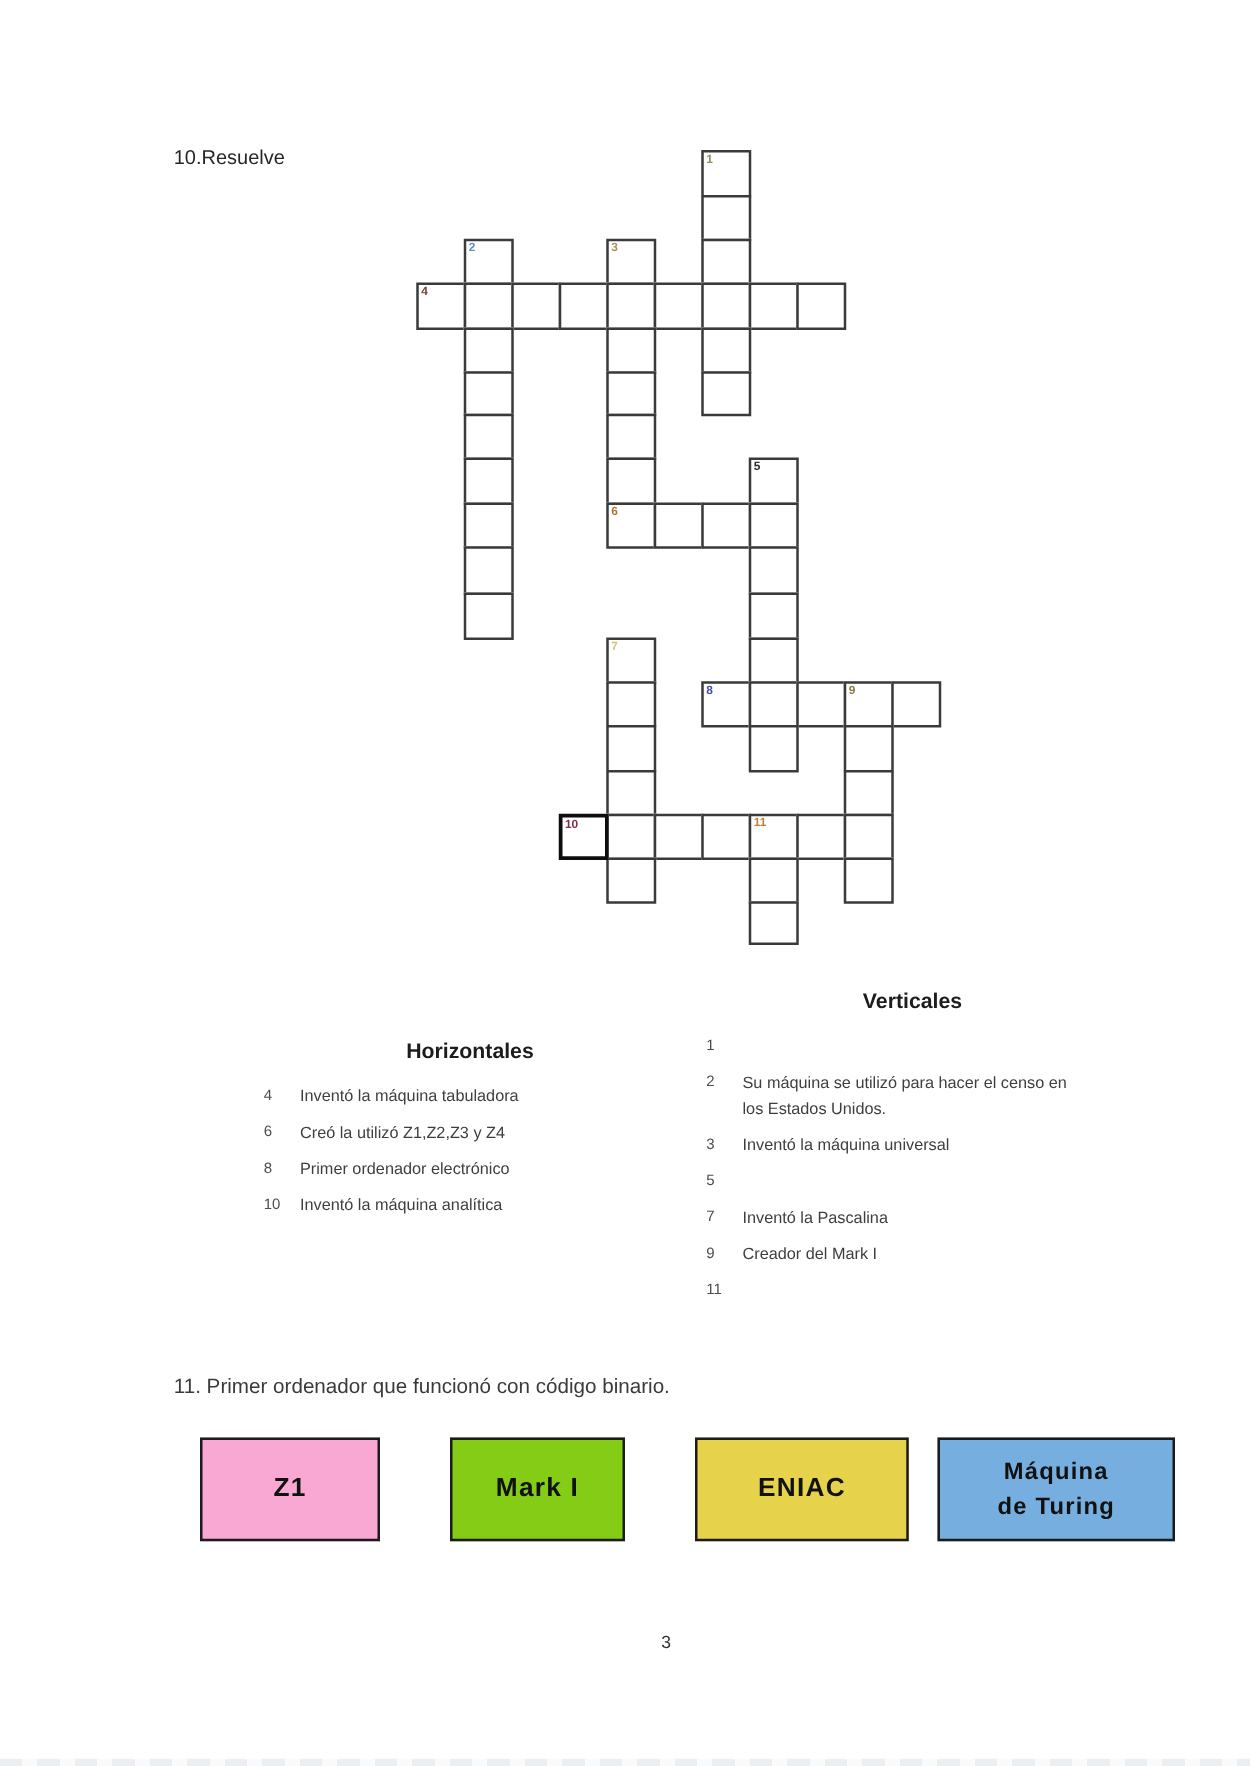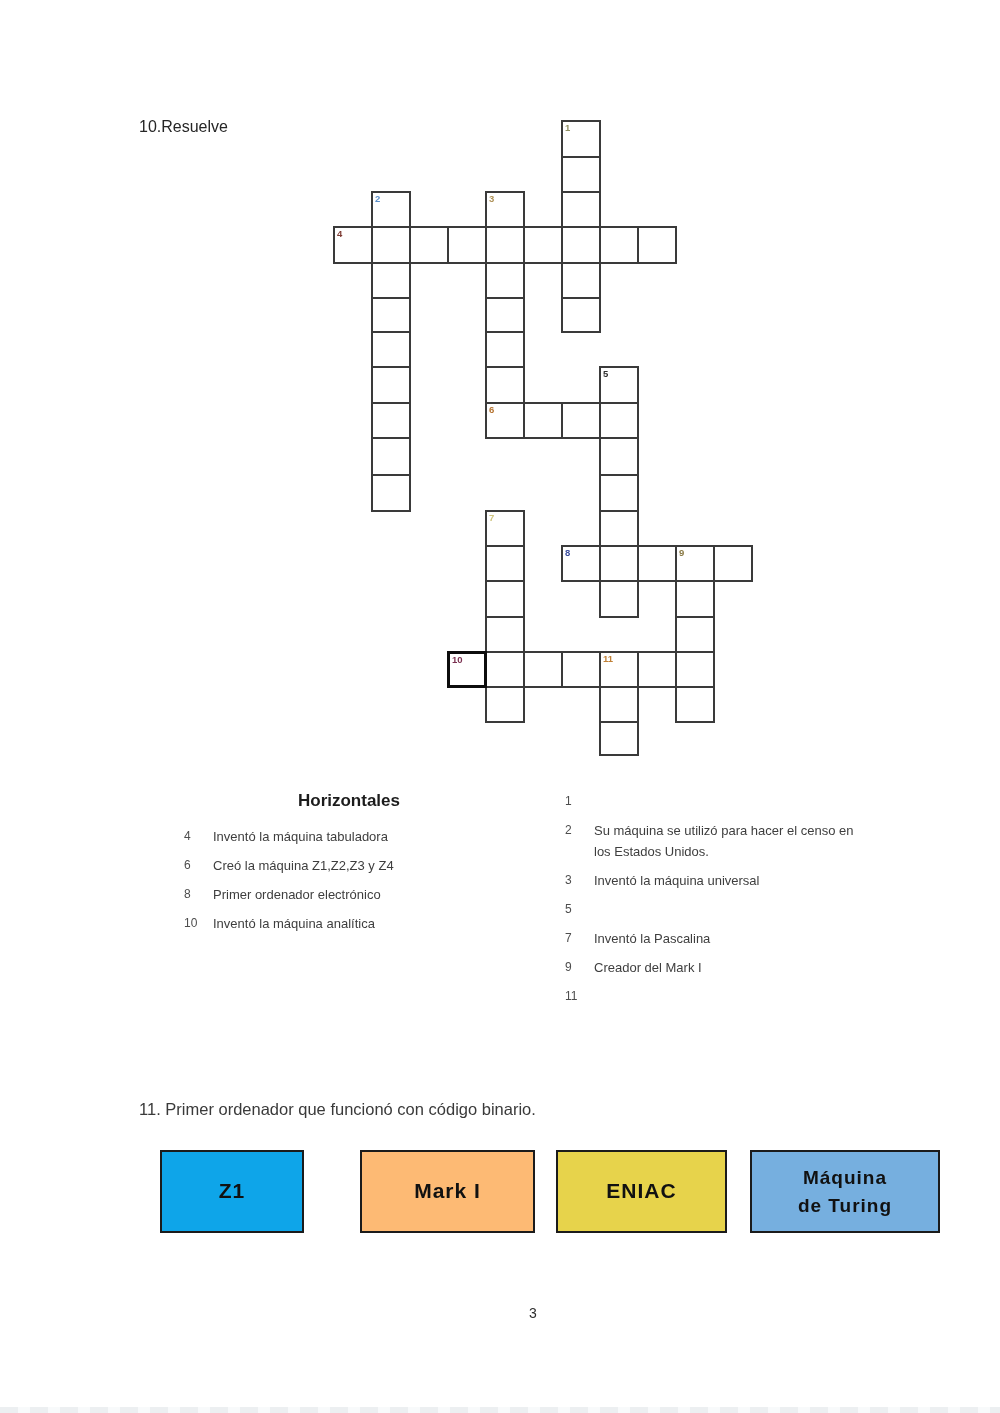--- a/index.html
+++ b/index.html
@@ -20,21 +20,21 @@
     position:absolute; box-sizing:border-box; background:#ffffff;
     border:2px solid #3a3a3a;
   }
   .cell.bold { border:3px solid #0d0d0d; z-index:2; }
   .cellnum {
     position:absolute; top:0px; left:2px; font-size:9.5px; font-weight:bold; line-height:11px;
   }
 
   
   .clue-col { position:absolute; top:791px; width:330px; }
-  .clue-col.across { left:184px; }
+  .clue-col.across { left:211px;margin-top:40px; }
   .clue-col.down   { left:565px; }
   .clue-title { font-size:17px; font-weight:bold; color:#1c1c1c; text-align:center;
                 line-height:20px; margin-bottom:15px; }
   .clue-item { display:flex; margin-bottom:8px; }
   .clue-num  { flex:none; width:29px; font-size:12px; color:#4d4d4d; line-height:21px; }
   .clue-text { flex:none; max-width:360px; font-size:13px; color:#3e3e3e; line-height:21px;
                white-space:pre-line; }
 
   
   .answer-box {
@@ -144,34 +144,35 @@
 
   <div class="clue-col across">
     <div class="clue-title">Horizontales</div>
     <div id="across-list">
         <div class="clue-item">
           <div class="clue-num">4</div>
           <div class="clue-text">Inventó la máquina tabuladora</div>
         </div>
         <div class="clue-item">
           <div class="clue-num">6</div>
-          <div class="clue-text">Creó la máquina Z1,Z2,Z3 y Z4</div>
+          <div class="clue-text">Creó la utilizó Z1,Z2,Z3 y Z4</div>
         </div>
         <div class="clue-item">
           <div class="clue-num">8</div>
           <div class="clue-text">Primer ordenador electrónico</div>
         </div>
         <div class="clue-item">
           <div class="clue-num">10</div>
           <div class="clue-text">Inventó la máquina analítica</div>
         </div>
       </div>
   </div>
 
   <div class="clue-col down">
+    <div class="clue-title">Verticales</div>
     <div id="down-list">
         <div class="clue-item">
           <div class="clue-num">1</div>
         </div>
         <div class="clue-item">
           <div class="clue-num">2</div>
           <div class="clue-text">Su máquina se utilizó para hacer el censo en
 los Estados Unidos.</div>
         </div>
         <div class="clue-item">
@@ -191,24 +192,24 @@
         </div>
         <div class="clue-item">
           <div class="clue-num">11</div>
         </div>
       </div>
   </div>
 
   <div class="question-11">11. Primer ordenador que funcionó con código binario.</div>
 
   <div id="answers">
-      <div class="answer-box" style="left: 160px; width: 144px; background: #0ea5e9;">
+      <div class="answer-box" style="left: 160px; width: 144px; background: #f9a8d4;">
         <div class="answer-label">Z1</div>
       </div>
-      <div class="answer-box" style="left: 360px; width: 175px; background: #fdba74;">
+      <div class="answer-box" style="left: 360px; width: 140px; background: #84cc16;">
         <div class="answer-label">Mark I</div>
       </div>
       <div class="answer-box" style="left: 556px; width: 171px; background: rgb(231, 211, 75);">
         <div class="answer-label">ENIAC</div>
       </div>
       <div class="answer-box" style="left: 750px; width: 190px; background: rgb(118, 175, 223);">
         <div class="answer-label" style="font-size: 19px;">Máquina
 de Turing</div>
       </div>
     </div>

